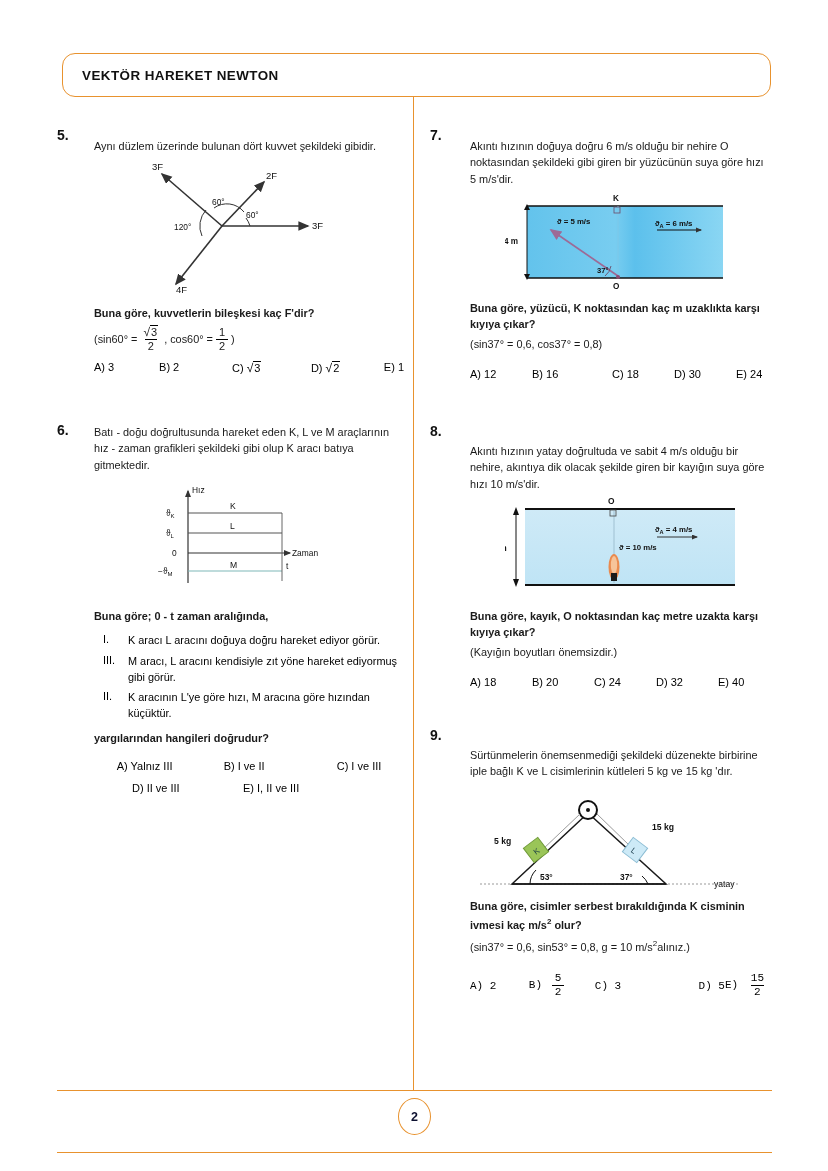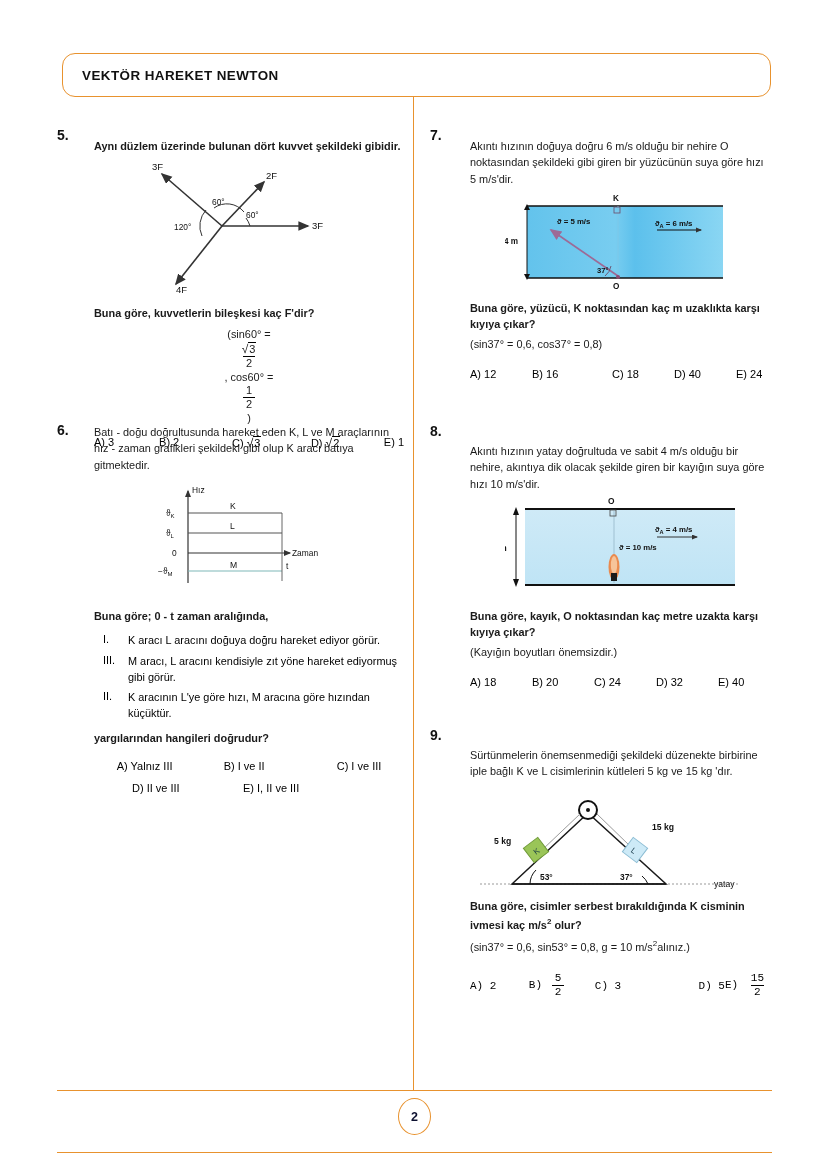--- a/index.html
+++ b/index.html
@@ -52,21 +52,21 @@
 <body>
 
 <div class="page">
 
   <div class="header-box"></div>
   <div class="header-title">VEKTÖR HAREKET NEWTON</div>
 
   <div class="vline"></div>
 
   <div class="qnum" style="left:57px;top:127px;">5.</div>
-  <div class="qbody" style="left:94px;top:138px;width:310px;font-weight:bold;">
+  <div class="qbody" style="left:94px;top:138px;width:310px;">
     <div class="txt">Aynı düzlem üzerinde bulunan dört kuvvet şekildeki gibidir.</div>
   </div>
 
   <div class="fig" style="left:140px;top:160px;">
     <svg width="200" height="140" viewBox="0 0 200 140">
       <defs>
         <marker id="ah" markerWidth="8" markerHeight="8" refX="6" refY="3" orient="auto">
           <path d="M0,0 L7,3 L0,6 z" fill="#333"></path>
         </marker>
       </defs>
@@ -84,21 +84,21 @@
       <text x="172" y="69" font-size="9.5" font-family="Liberation Sans, sans-serif" fill="#111">3F</text>
       <text x="36" y="133" font-size="9.5" font-family="Liberation Sans, sans-serif" fill="#111">4F</text>
       <text x="72" y="45" font-size="8.4" font-family="Liberation Sans, sans-serif" fill="#111">60°</text>
       <text x="106" y="58" font-size="8.4" font-family="Liberation Sans, sans-serif" fill="#111">60°</text>
       <text x="34" y="70" font-size="8.4" font-family="Liberation Sans, sans-serif" fill="#111">120°</text>
     </svg>
   </div>
 
   <div class="qbody" style="left:94px;top:305px;width:310px;">
     <div class="txt bold">Buna göre, kuvvetlerin bileşkesi kaç F'dir?</div>
-    <div class="txt" style="margin-top:5px;display:flex;align-items:center;flex-direction:column;">
+    <div class="txt" style="margin-top:5px;display:flex;align-items:center;">
       <span>(sin60° =</span>
       <span class="frac">
         <span class="num"><span class="sqrt"><span class="rad">√</span><span class="bar">3</span></span></span>
         <span class="den">2</span>
       </span>
       <span>, cos60° =</span>
       <span class="frac">
         <span class="num">1</span>
           <span class="den">2</span>
       </span>
@@ -220,21 +220,21 @@
     </svg>
   </div>
 
   <div class="qbody" style="left:470px;top:300px;width:300px;">
     <div class="txt bold">Buna göre, yüzücü, K noktasından kaç m uzaklıkta karşı kıyıya çıkar?</div>
     <div class="txt" style="margin-top:3px;">(sin37° = 0,6, cos37° = 0,8)</div>
     <div class="opts" style="margin-top:16px;">
       <span class="opt" style="width:62px;">A) 12</span>
       <span class="opt" style="width:80px;">B) 16</span>
       <span class="opt" style="width:62px;">C) 18</span>
-      <span class="opt" style="width:62px;">D) 40</span>
+      <span class="opt" style="width:62px;">D) 30</span>
       <span class="opt">E) 24</span>
     </div>
   </div>
 
   <div class="qnum" style="left:430px;top:423px;">8.</div>
   <div class="qbody" style="left:470px;top:443px;width:300px;">
     <div class="txt">Akıntı hızının yatay doğrultuda ve sabit 4 m/s olduğu bir nehire, akıntıya dik olacak şekilde giren bir kayığın suya göre hızı 10 m/s'dir.</div>
   </div>
 
   <div class="fig" style="left:505px;top:495px;">

